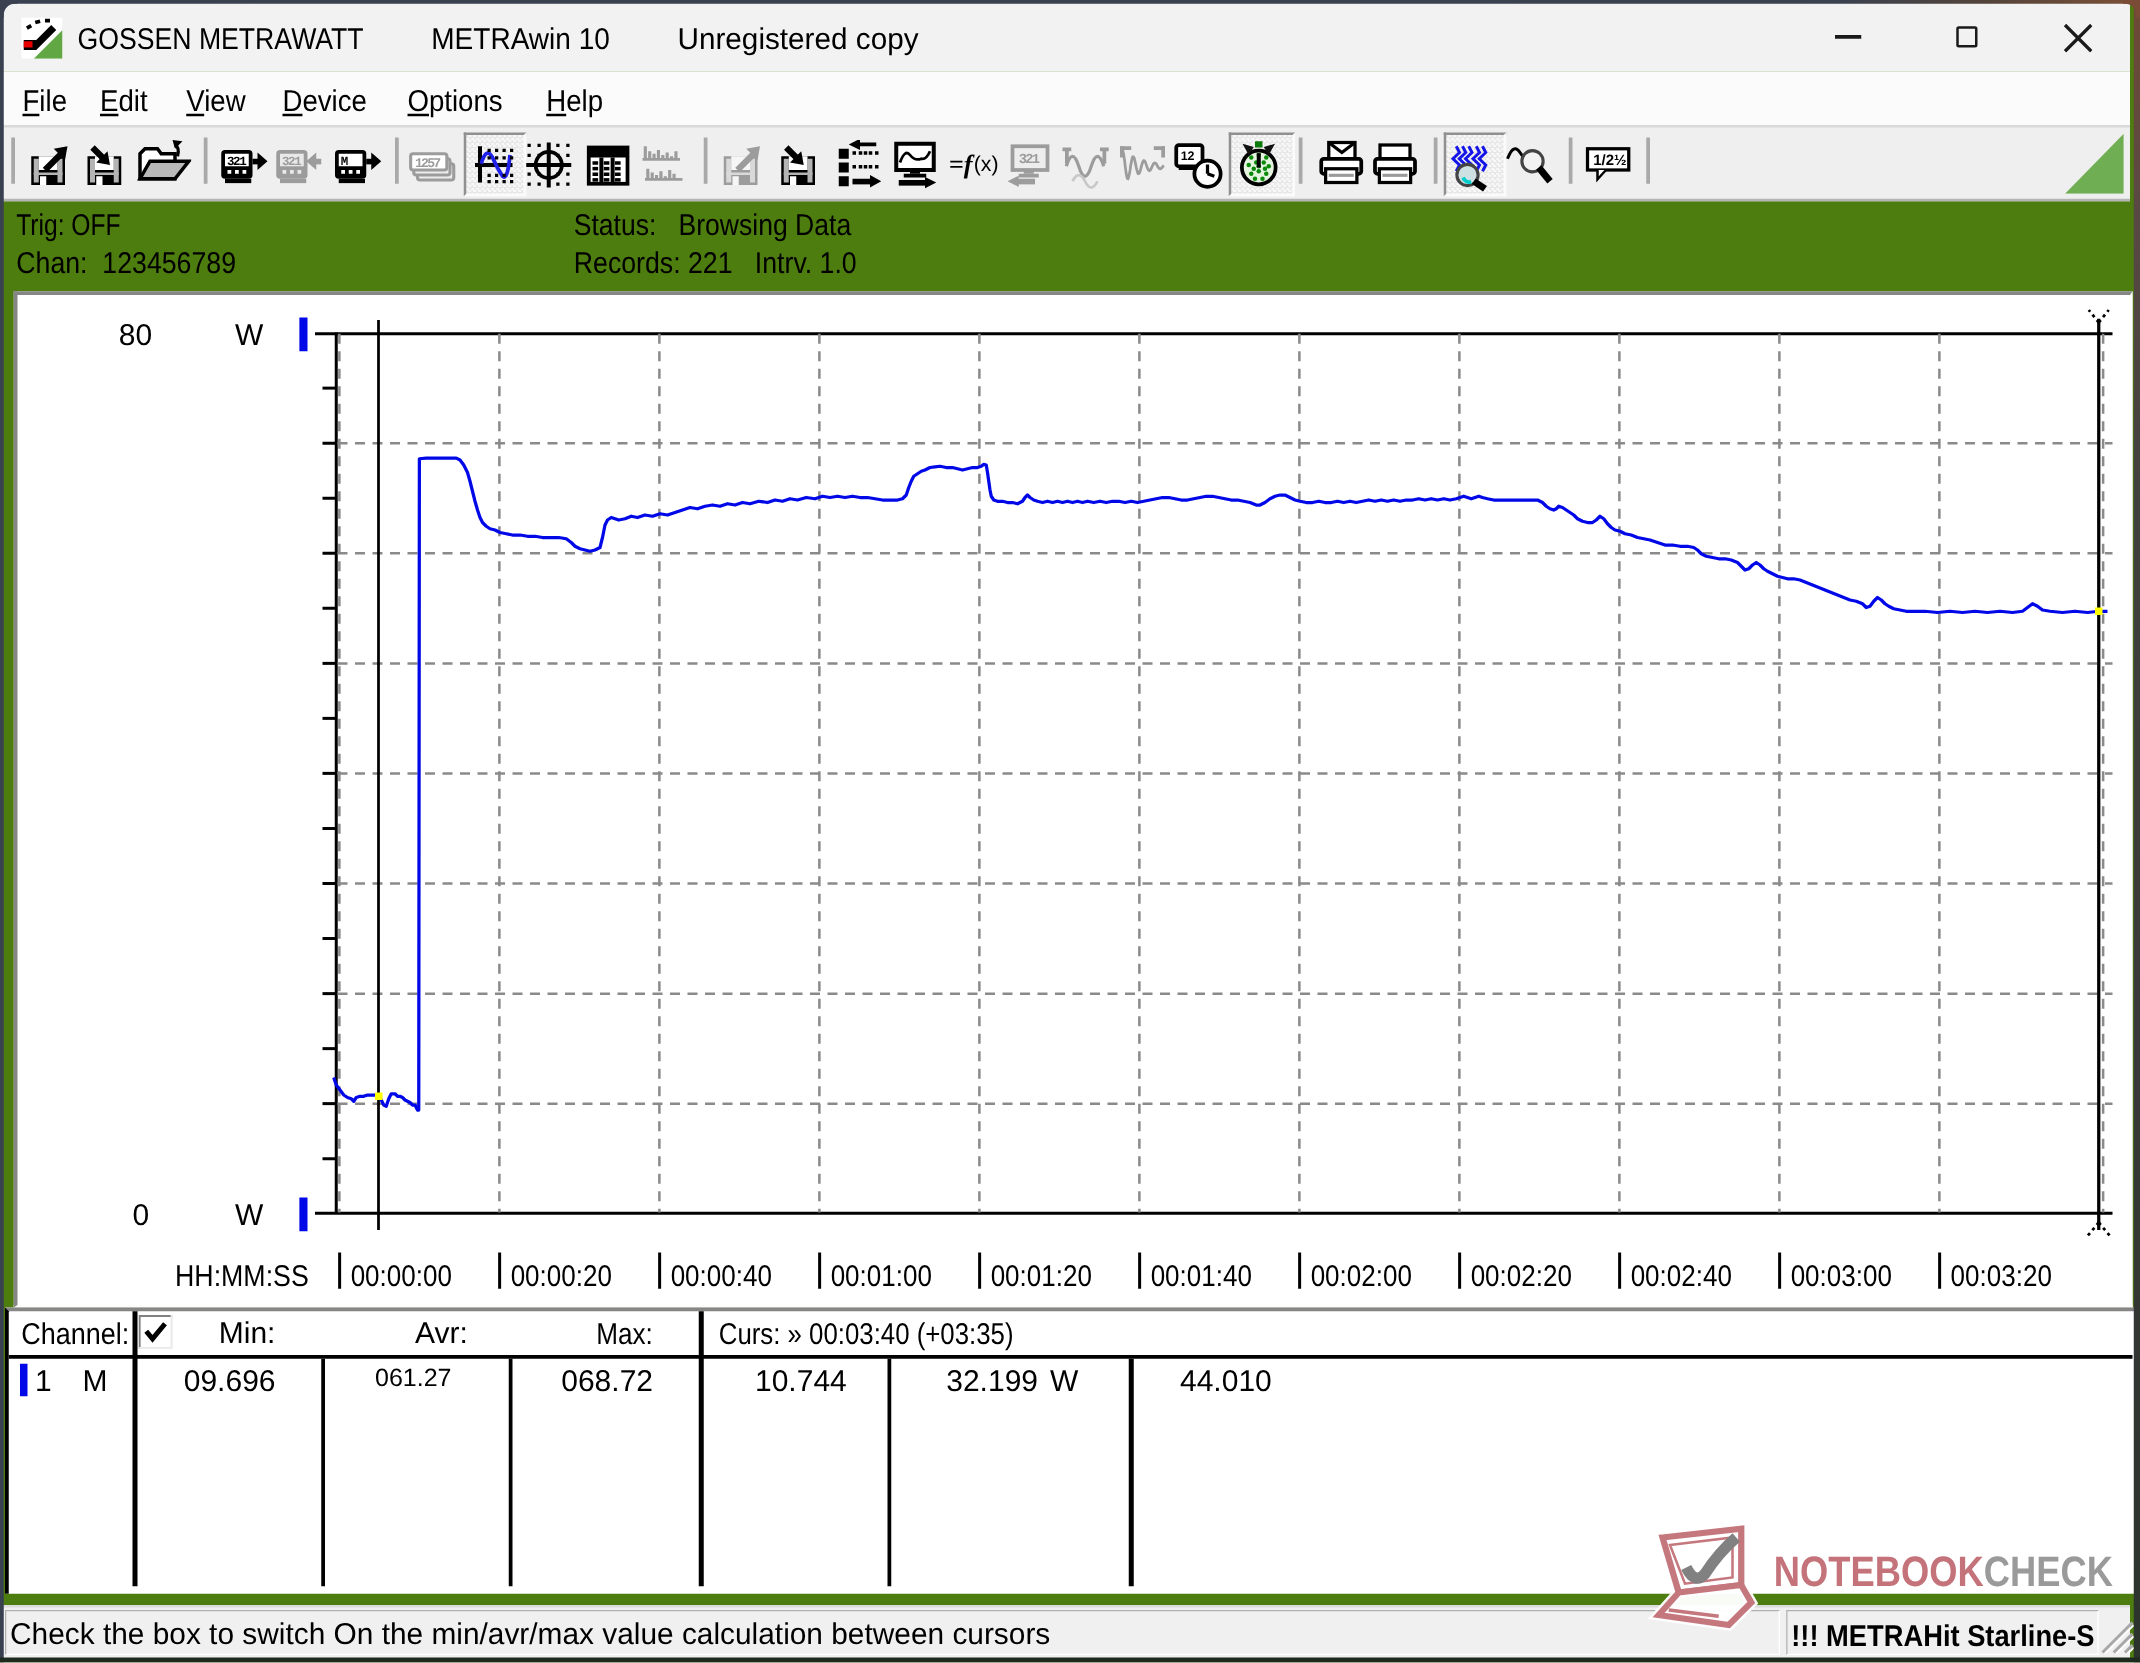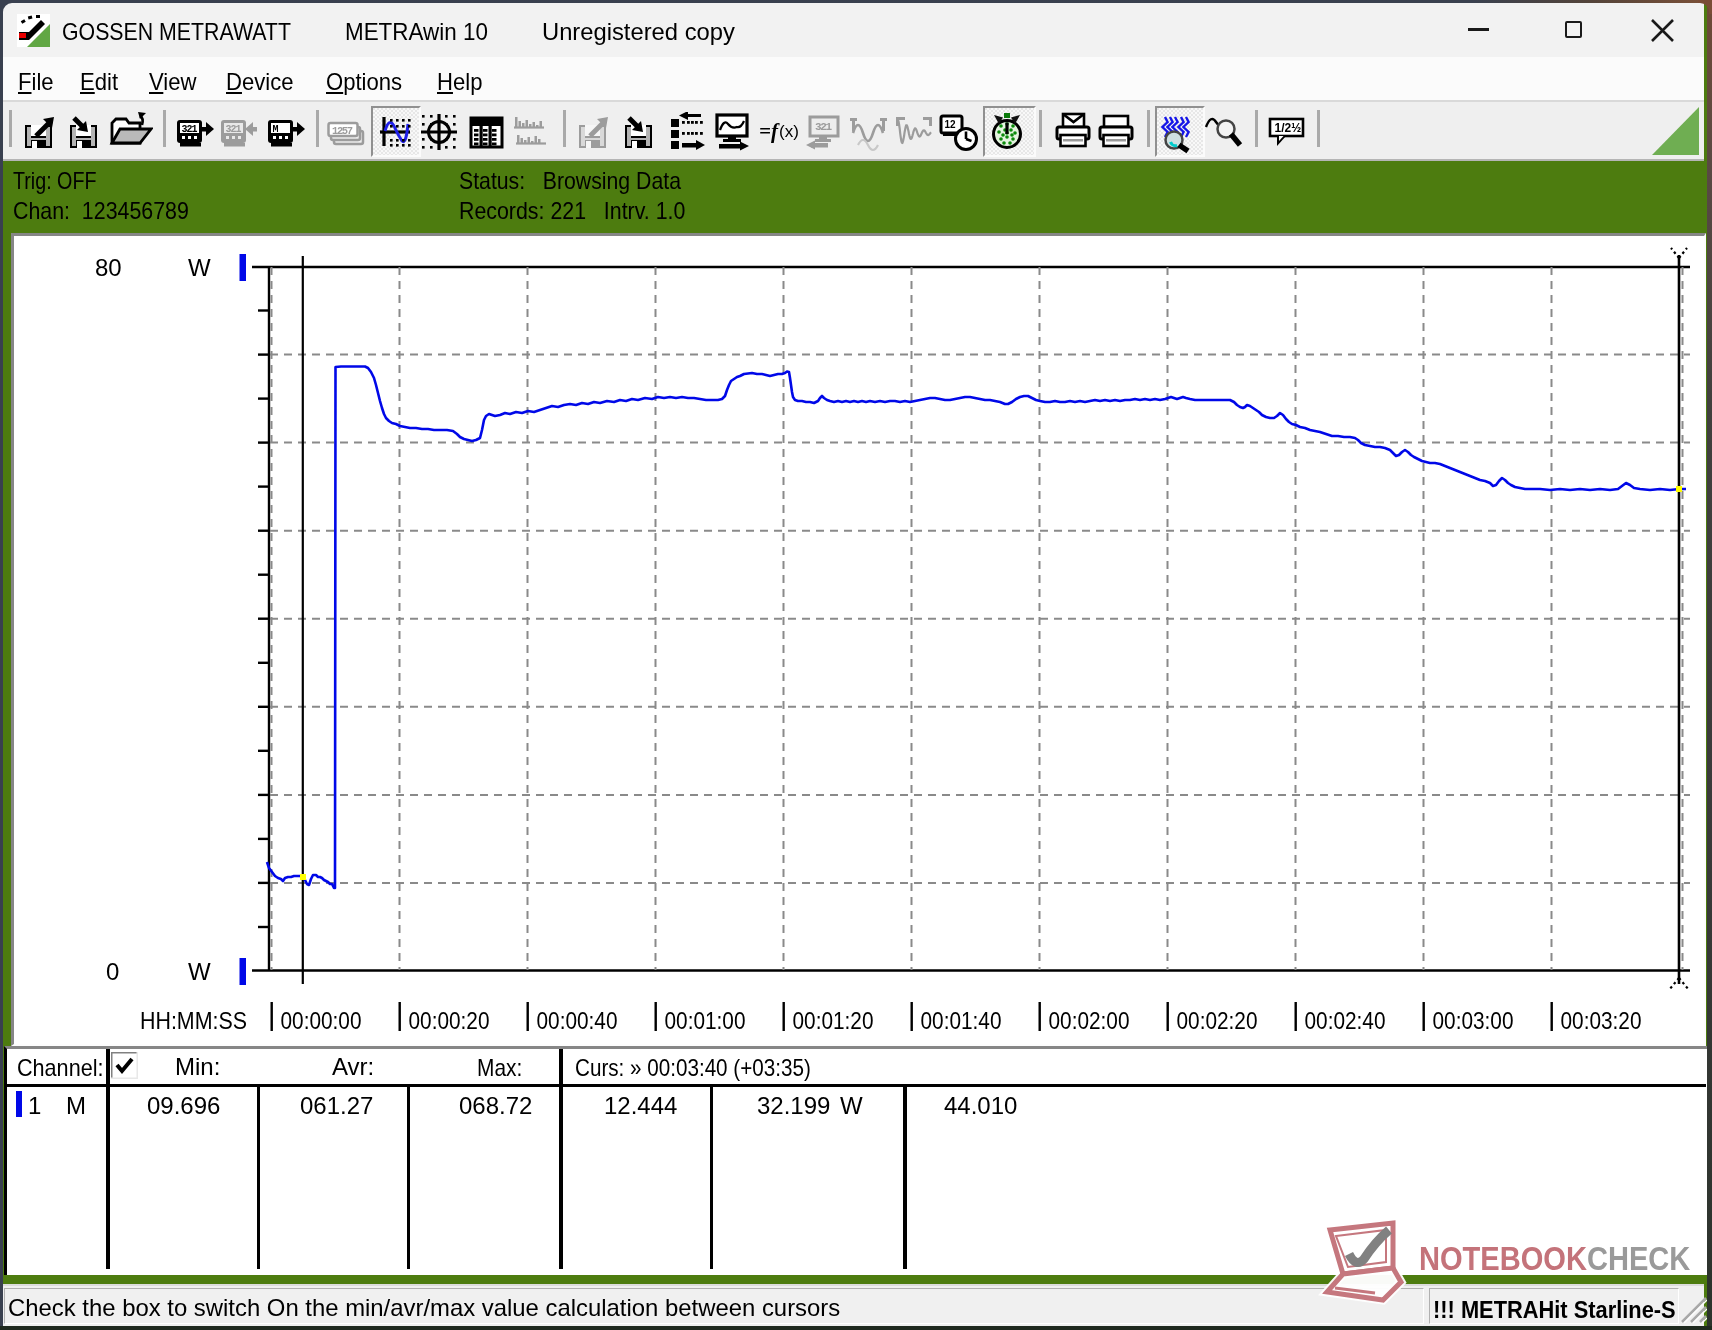--- a/index.html
+++ b/index.html
@@ -456,23 +456,23 @@
 <div class="abs" style="left:106px;top:1049px;width:4px;height:220px;background:#000;"></div>
 <div class="abs" style="left:257px;top:1087px;width:2.5px;height:182px;background:#000;"></div>
 <div class="abs" style="left:407px;top:1087px;width:2.5px;height:182px;background:#000;"></div>
 <div class="abs" style="left:559px;top:1049px;width:4px;height:220px;background:#000;"></div>
 <div class="abs" style="left:710px;top:1087px;width:2.5px;height:182px;background:#000;"></div>
 <div class="abs" style="left:903px;top:1087px;width:4px;height:182px;background:#000;"></div>
 <div class="abs" style="left:16px;top:1091px;width:6px;height:26px;background:#0008e8;"></div>
 <div class="t" style="left:28px;top:1092px;font-size:24px;">1</div>
 <div class="t" style="left:66px;top:1092px;font-size:24px;">M</div>
 <div class="t" style="left:147px;top:1092px;font-size:24px;text-align:right;">09.696</div>
-<div class="t" style="left:300px;top:1092px;font-size:24px;text-align:right;">061.27</div>
-<div class="t" style="left:459px;top:1092px;font-size:24px;">068.72</div>
-<div class="t" style="left:604px;top:1092px;font-size:24px;">12.444</div>
+<div class="t" style="left:300px;top:1092px;font-size:20px;text-align:right;">061.27</div>
+<div class="t" style="left:449px;top:1092px;font-size:24px;">068.72</div>
+<div class="t" style="left:604px;top:1092px;font-size:24px;">10.744</div>
 <div class="t" style="left:757px;top:1092px;font-size:24px;">32.199</div>
 <div class="t" style="left:840px;top:1092px;font-size:24px;">W</div>
 <div class="t" style="left:944px;top:1092px;font-size:24px;">44.010</div>
 </div>
 </div>
 
 <div class="abs" id="nbc" style="left:1305px;top:1208px;width:407px;height:102px;z-index:60;">
  <svg class="abs" style="left:0;top:0" width="407" height="102" viewBox="0 0 407 102">
   <g stroke="#fff" stroke-width="9" fill="none" opacity="0.95">
     <path d="M25,22 L88,15 L88,60 L38,66 Z"></path>

